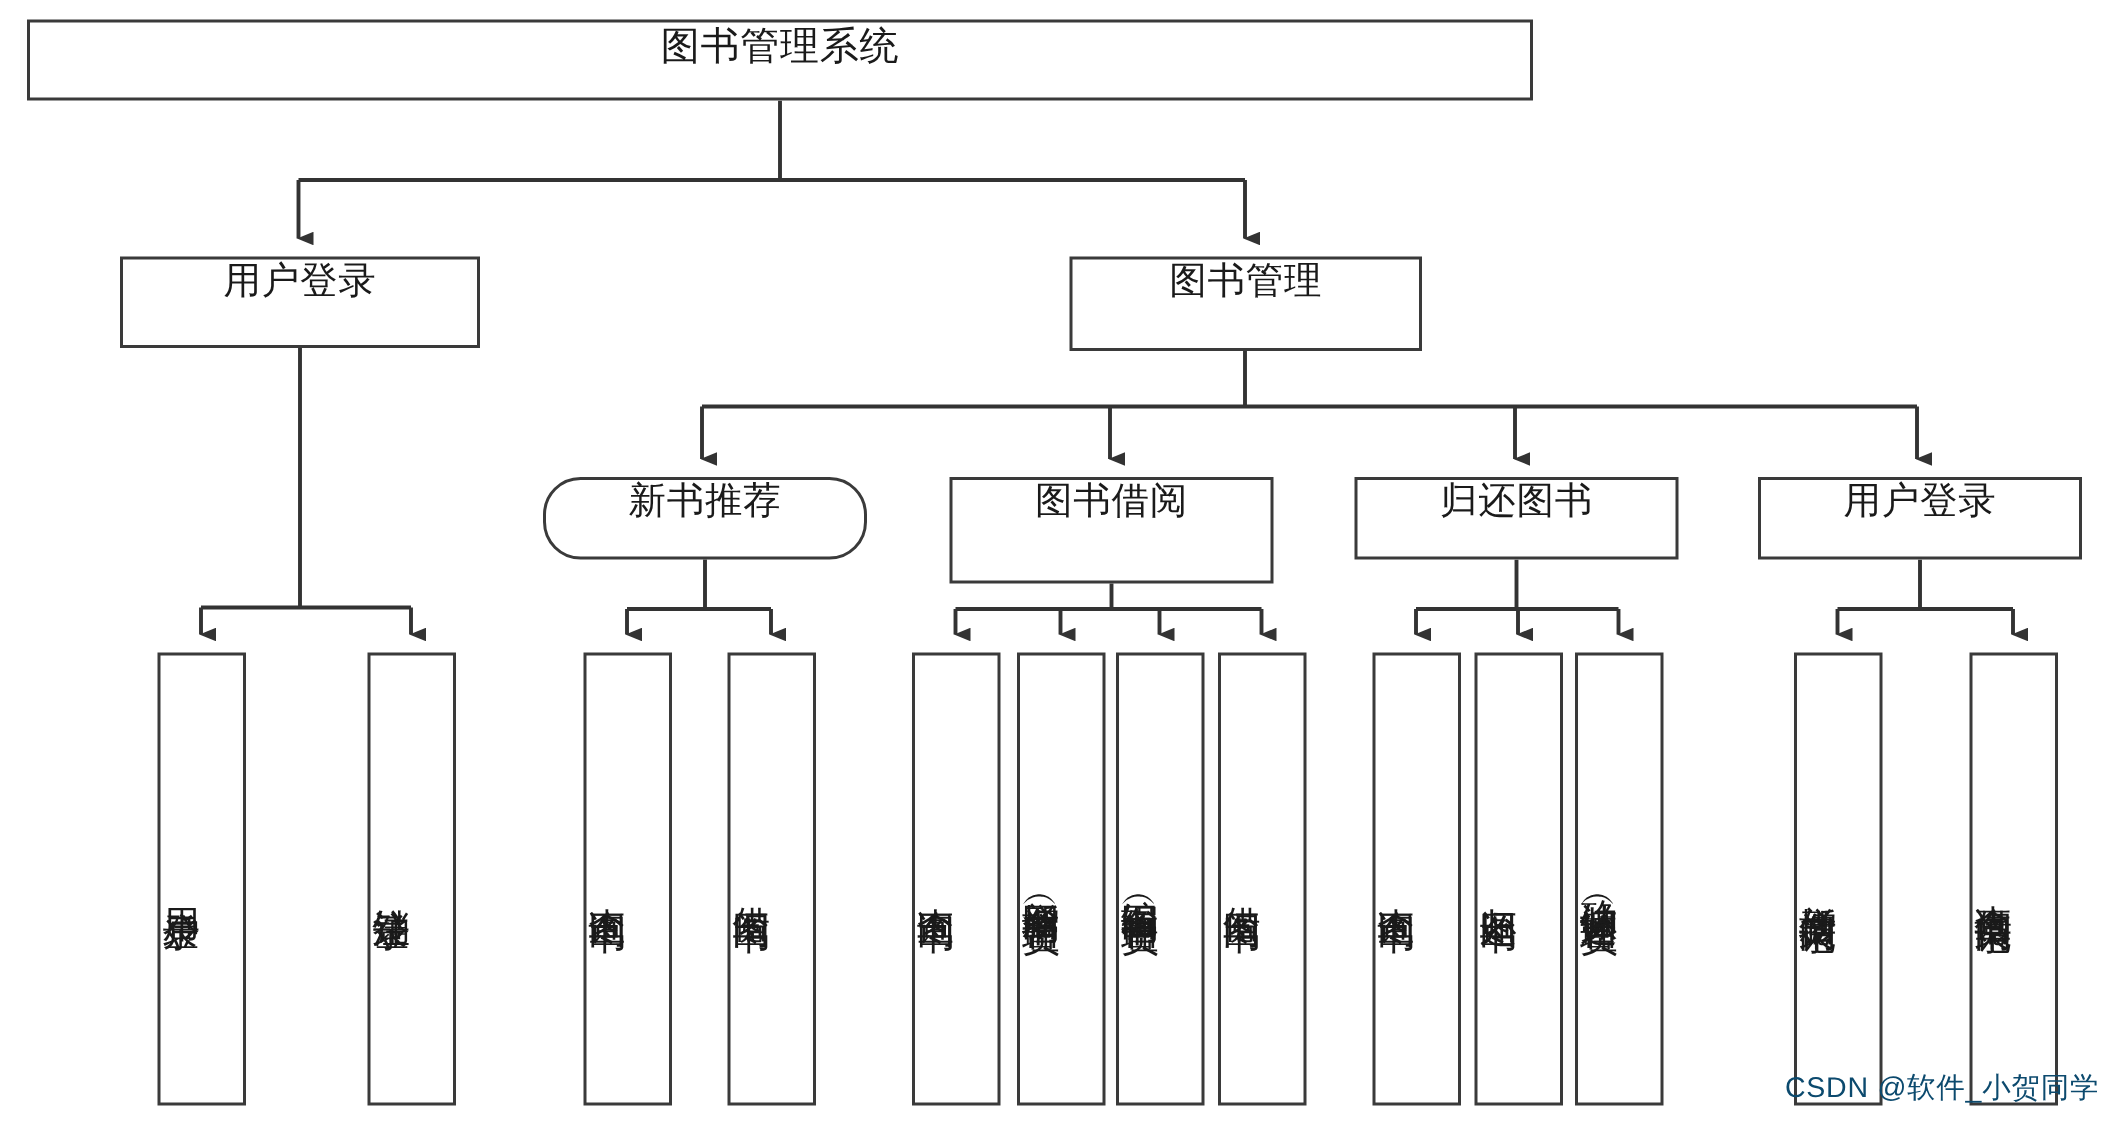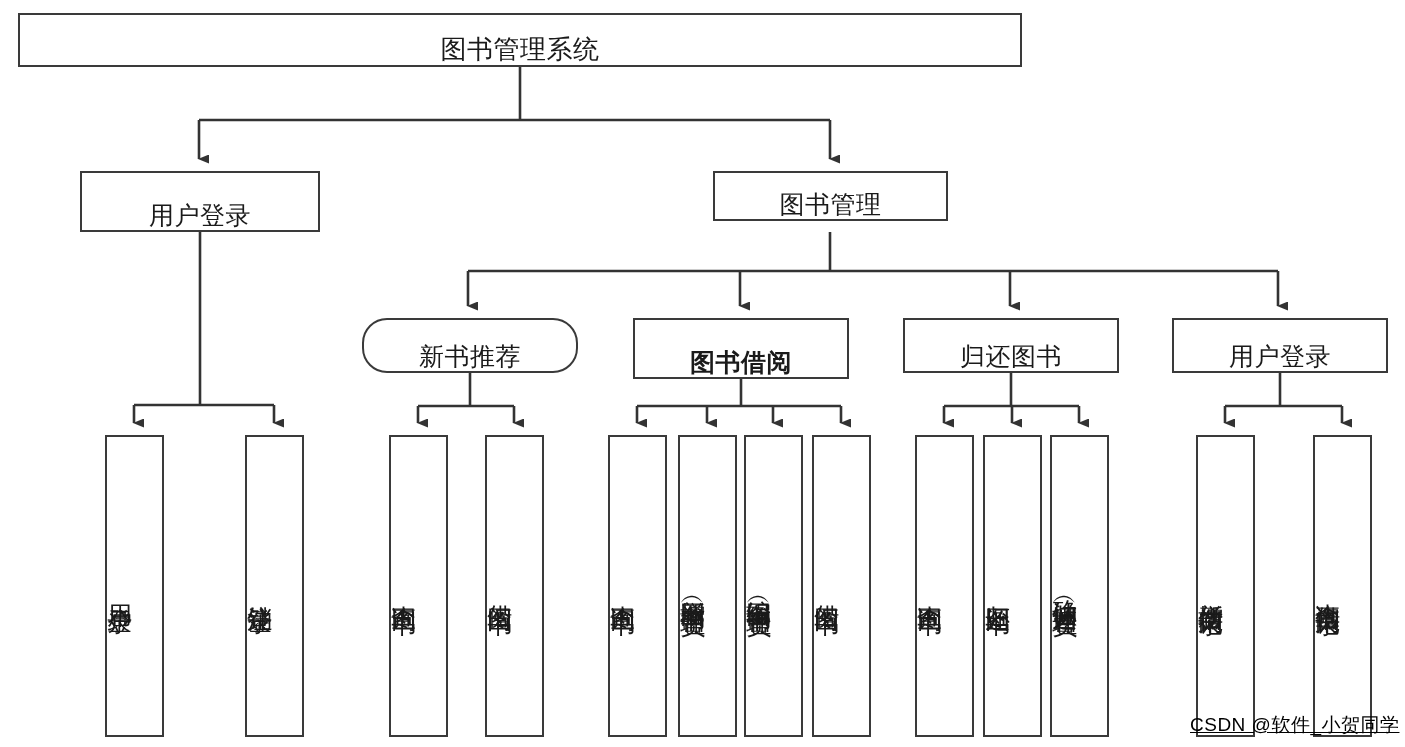--- a/index.html
+++ b/index.html
@@ -24,21 +24,21 @@
     width: 1405px;
     height: 747px;
     pointer-events: none;
   }
   .node {
     position: absolute;
     box-sizing: border-box;
     border: 2.5px solid #3a3a3a;
     background: #ffffff;
     display: flex;
-    align-items: flex-end;
+    align-items: flex-start;
     justify-content: center;
     color: #1a1a1a;
   }
   .node .label {
     display: block;
     text-align: center;
     line-height: 1.18;
     letter-spacing: 0.5px;
   }
   .node.horizontal .label {
@@ -59,24 +59,23 @@
     font-size: 25px;
     line-height: 1.05;
     letter-spacing: 2px;
     white-space: nowrap;
   }
   #watermark {
     position: absolute;
     left: 1190px;
     top: 712px;
     font-size: 19px;
-    color: #000000;
+    color: #0c4a6e;
     white-space: nowrap;
     letter-spacing: 0.5px;
-    text-decoration: underline;
   }
 </style>
 </head>
 <body>
 
 <div id="canvas">
 
   <svg id="edges" width="1405" height="747" viewBox="0 0 1405 747" xmlns="http://www.w3.org/2000/svg">
     <defs>
       <marker id="arrowhead" markerWidth="9" markerHeight="11" refX="4.5" refY="10" orient="auto" markerUnits="userSpaceOnUse">
@@ -120,28 +119,28 @@
       </g>
   </svg>
 
   <div class="node root horizontal" style="left: 18px; top: 13px; width: 1004px; height: 54px;">
     <span class="label">图书管理系统</span>
   </div>
 
   <div class="node horizontal" style="left: 80px; top: 171px; width: 240px; height: 61px;">
     <span class="label">用户登录</span>
   </div>
-  <div class="node horizontal" style="left: 713px; top: 171px; width: 235px; height: 50px;">
+  <div class="node horizontal" style="left: 713px; top: 171px; width: 235px; height: 63px;">
     <span class="label">图书管理</span>
   </div>
 
   <div class="node horizontal" style="left: 362px; top: 318px; width: 216px; height: 55px; border-radius: 25px;">
     <span class="label">新书推荐</span>
   </div>
-  <div class="node horizontal" style="left: 633px; top: 318px; width: 216px; height: 61px; font-weight: bold;">
+  <div class="node horizontal" style="left: 633px; top: 318px; width: 216px; height: 71px;">
     <span class="label">图书借阅</span>
   </div>
   <div class="node horizontal" style="left: 903px; top: 318px; width: 216px; height: 55px;">
     <span class="label">归还图书</span>
   </div>
   <div class="node horizontal" style="left: 1172px; top: 318px; width: 216px; height: 55px;">
     <span class="label">用户登录</span>
   </div>
 
   <div class="node vertical" style="left: 105px; top: 435px; width: 59px; height: 302px;">

